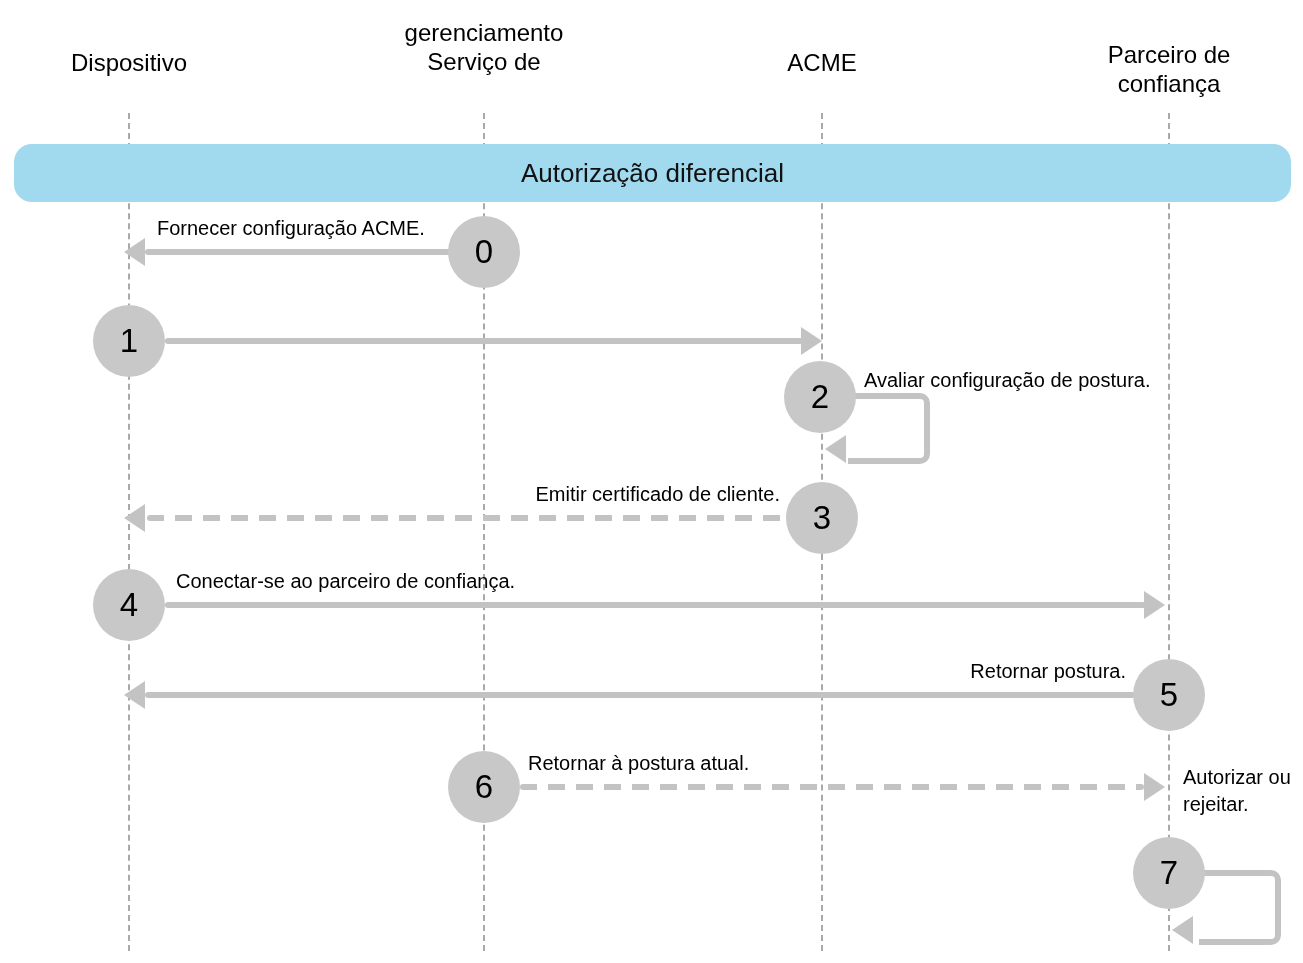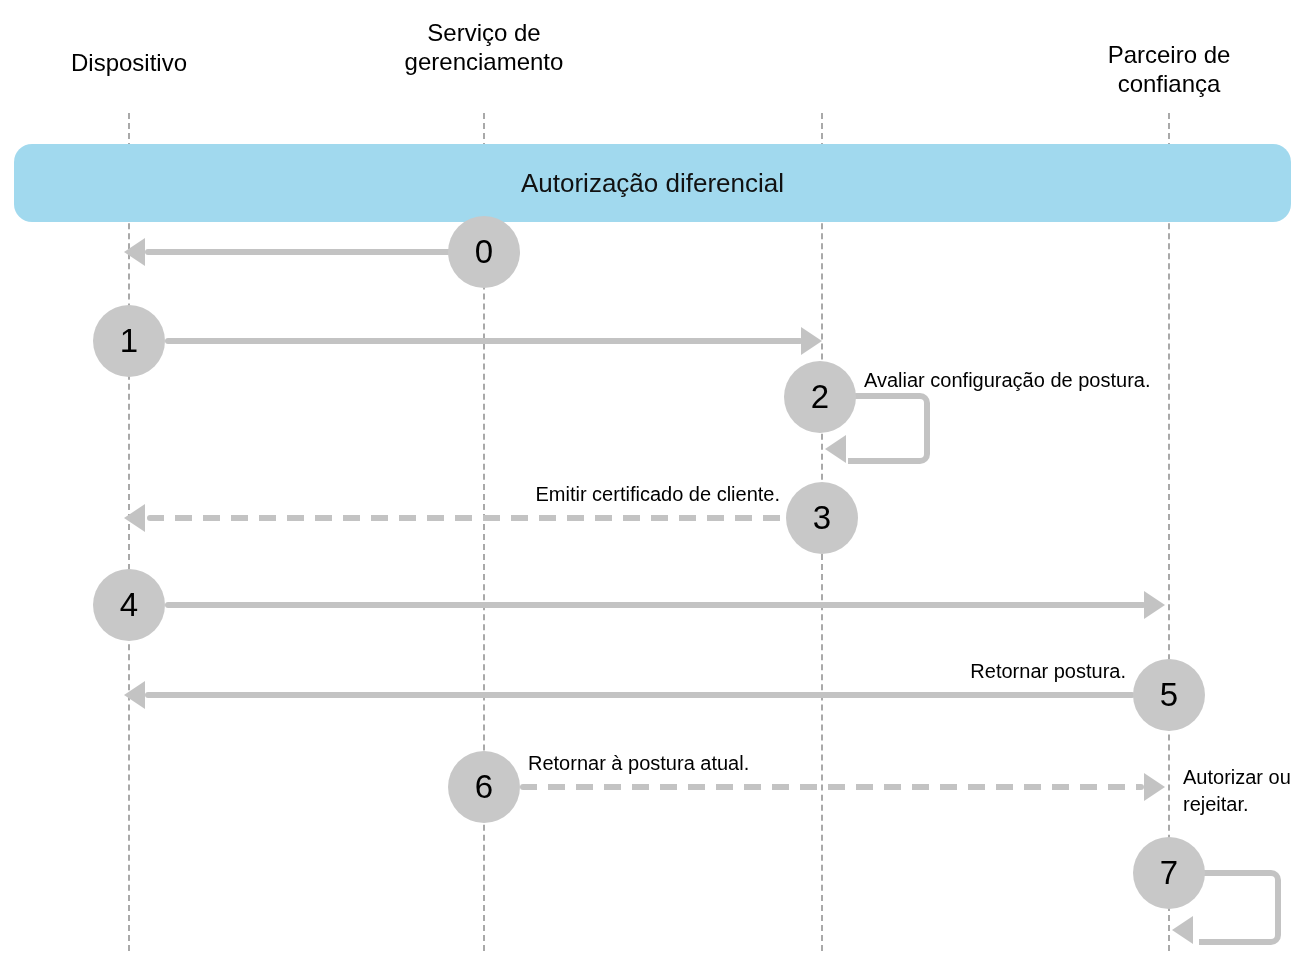--- a/index.html
+++ b/index.html
@@ -20,21 +20,21 @@
   }
 
   
   .actor {
     position: absolute; width: 300px; text-align: center;
     font-size: 24px; line-height: 29px; z-index: 4;
   }
 
   
   .banner {
-    position: absolute; left: 14px; top: 144px; width: 1277px; height: 78px;
+    position: absolute; left: 14px; top: 144px; width: 1277px; height: 58px;
     background: var(--banner-bg, #a1d9ee);
     border-radius: 18px;
     display: flex; align-items: center; justify-content: center;
     font-size: 26px; color: #111;
     z-index: 2;
   }
 
   
   .circle {
     position: absolute; width: 72px; height: 72px; border-radius: 50%;
@@ -84,32 +84,36 @@
 
   <div class="lifeline" style="left:128px;"></div>
   <div class="lifeline" style="left:483px;"></div>
   <div class="lifeline" style="left:821px;"></div>
   <div class="lifeline" style="left:1168px;"></div>
 
   <div class="actor" style="left:-21px; top:48px;">
     <div>Dispositivo</div>
   </div>
   <div class="actor" style="left:334px; top:18px;">
+    <div>gerenciamento</div>
     <div>Serviço de</div>
-    <div>gerenciamento</div>
+  </div>
+  <div class="actor" style="left:672px; top:48px;">
+    <div>ACME</div>
   </div>
   <div class="actor" style="left:1019px; top:40px;">
     <div>Parceiro de</div>
     <div>confiança</div>
   </div>
 
   <div class="banner">
     <span>Autorização diferencial</span>
   </div>
 
+  <div class="msg" style="left:157px; top:215px;">Fornecer configuração ACME.</div>
   <div class="head left" style="left:124px; top:238px;"></div>
   <div class="line" style="left:145px; top:249px; width:339px;"></div>
   <div class="circle" style="left:448px; top:216px;">
     <span>0</span>
   </div>
 
   <div class="line" style="left:165px; top:338px; width:638px;"></div>
   <div class="head right" style="left:801px; top:327px;"></div>
   <div class="circle" style="left:93px; top:305px;">
     <span>1</span>
@@ -122,20 +126,21 @@
     <span>2</span>
   </div>
 
   <div class="msg align-right" style="right:523px; top:481px;">Emitir certificado de cliente.</div>
   <div class="head left" style="left:124px; top:504px;"></div>
   <div class="line dashed" style="left:147px; top:515px; width:640px;"></div>
   <div class="circle" style="left:786px; top:482px;">
     <span>3</span>
   </div>
 
+  <div class="msg" style="left:176px; top:568px;">Conectar-se ao parceiro de confiança.</div>
   <div class="line" style="left:165px; top:602px; width:981px;"></div>
   <div class="head right" style="left:1144px; top:591px;"></div>
   <div class="circle" style="left:93px; top:569px;">
     <span>4</span>
   </div>
 
   <div class="msg align-right" style="right:177px; top:658px;">Retornar postura.</div>
   <div class="head left" style="left:124px; top:681px;"></div>
   <div class="line" style="left:145px; top:692px; width:990px;"></div>
   <div class="circle" style="left:1133px; top:659px;">

